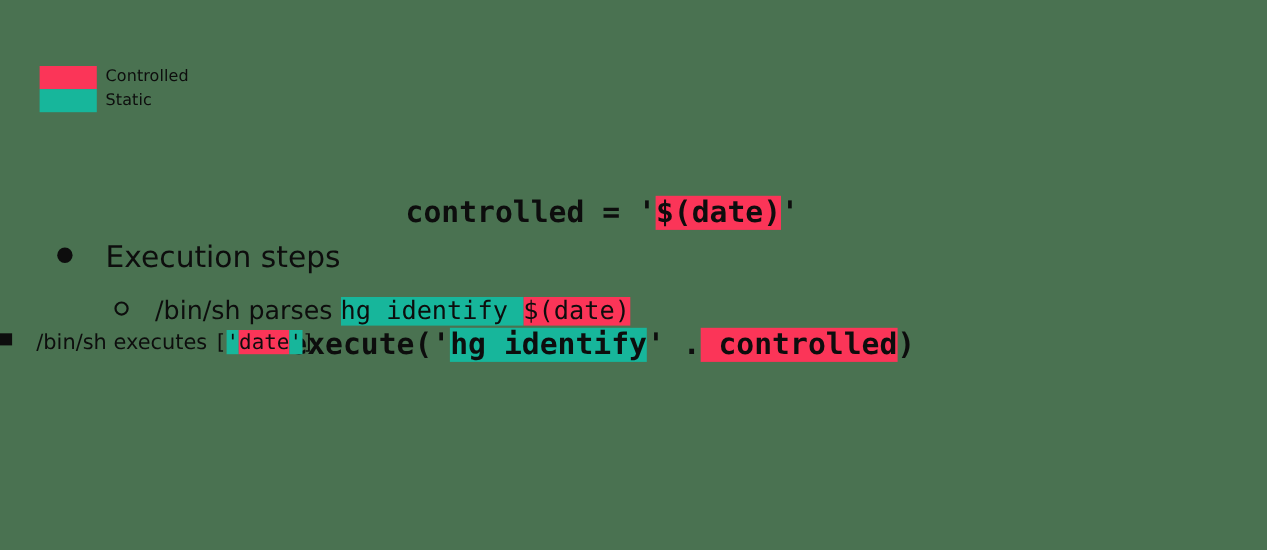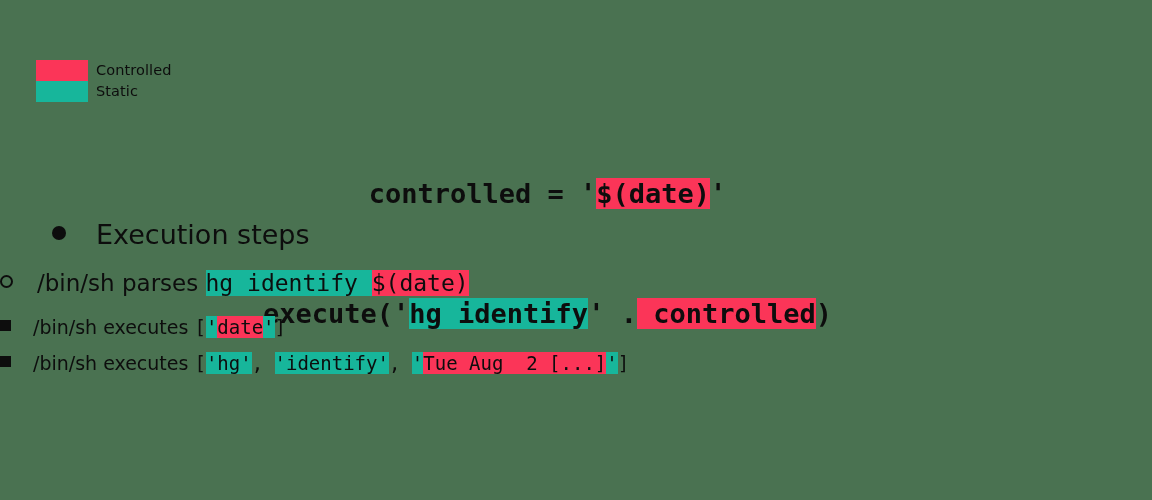--- a/index.html
+++ b/index.html
@@ -79,21 +79,22 @@
   .bullet-row {
     display: flex;
     align-items: baseline;
     color: #0d0d0d;
   }
   .lvl1 {
     padding-left: 52px;
     margin-bottom: 16px;
   }
   .lvl2 {
-    margin-bottom: 16px;
+    padding-left: 104px;
+    margin-bottom: 0;
   }
   .lvl3 {
     margin-bottom: 10px;
   }
   .marker {
     flex: none;
     display: inline-block;
     color: #0d0d0d;
   }
   .marker-disc {
@@ -176,19 +177,15 @@
     <div class="bullet-row lvl2">
       <span class="marker marker-circle"></span>
       <span class="bullet-text"><span>/bin/sh parses </span><span class="mono hl-static">hg identify </span><span class="mono hl-controlled">$(date)</span></span>
     </div>
 
     <div class="bullet-row lvl3">
       <span class="marker marker-square"></span>
       <span class="bullet-text"><span>/bin/sh executes </span><span class="mono">[</span><span class="mono hl-static">'</span><span class="mono hl-controlled">date</span><span class="mono hl-static">'</span><span class="mono">]</span></span>
     </div>
 
-    <div class="bullet-row lvl3">
-      <span class="marker marker-square"></span>
-      <span class="bullet-text"><span>/bin/sh executes </span><span class="mono">[</span><span class="mono hl-static">'hg'</span><span class="mono">, </span><span class="mono hl-static">'identify'</span><span class="mono">, </span><span class="mono hl-static">'</span><span class="mono hl-controlled">Tue Aug  2 [...]</span><span class="mono hl-static">'</span><span class="mono">]</span></span>
-    </div>
 
   </div>
 </div>
 
 </body></html>

